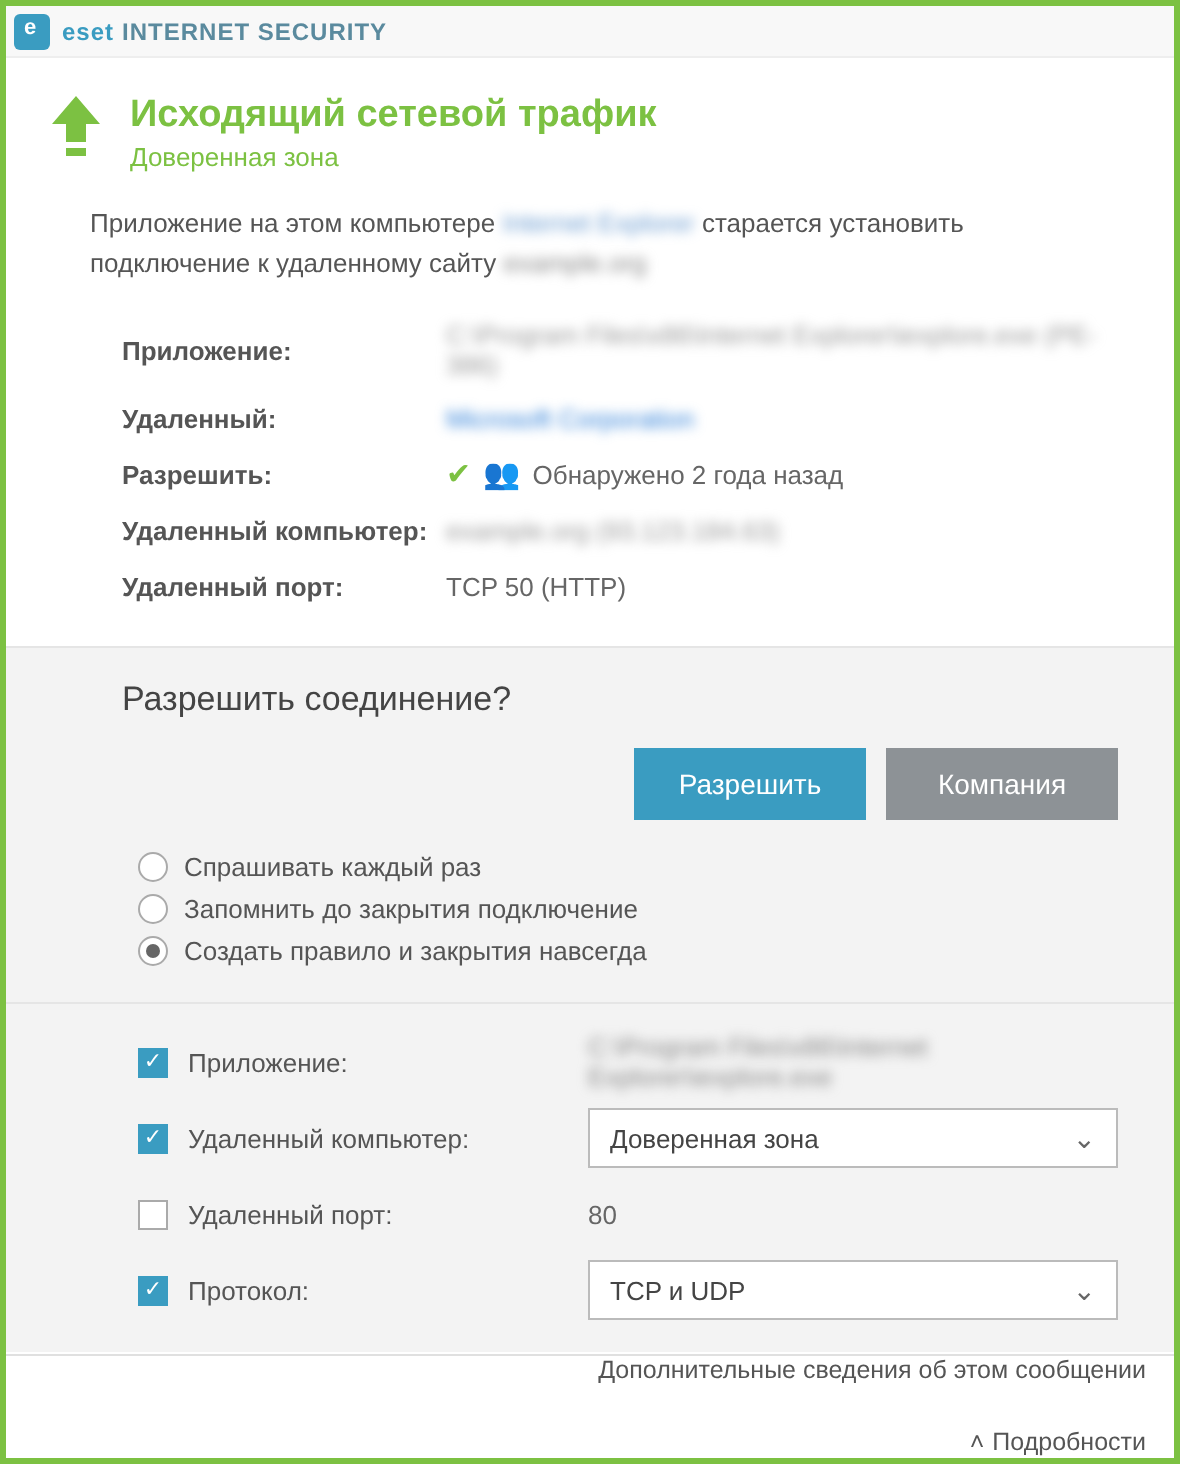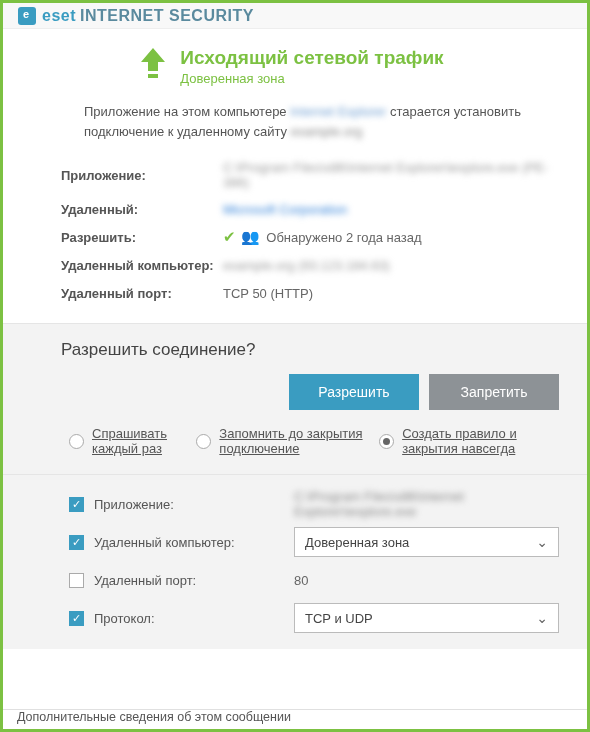--- a/index.html
+++ b/index.html
@@ -1,59 +1,59 @@
 <!DOCTYPE html>
 <html><head>
 <meta charset="utf-8">
 <style>
   * { box-sizing: border-box; margin: 0; padding: 0; }
   html, body { width: 590px; height: 732px; font-family: "Segoe UI", Arial, sans-serif; font-size: 13px; color: #555; }
   .window { width: 590px; height: 732px; border: 3px solid #7cc142; background: #fff; display: flex; flex-direction: column; }
-  .titlebar { height: 26px; background: #f8f8f8; display: flex; align-items: center; padding: 0 15px; color: #5a8a9e; font-size: 16px; font-weight: 600; letter-spacing: 0.5px; border-bottom: 1px solid #eee; }
+  .titlebar { height: 26px; background: #f8f8f8; display: flex; align-items: center; padding: 0 4px; color: #5a8a9e; font-size: 12px; font-weight: 600; letter-spacing: 0.5px; border-bottom: 1px solid #eee; }
   .titlebar .logo { width: 18px; height: 18px; border-radius: 3px; background: #3a9cc1; margin-right: 6px; position: relative; }
   .titlebar .logo::after { content:"e"; color:#fff; font-weight:bold; font-size:11px; position:absolute; left:5px; top:1px; }
   .titlebar .brand { color:#3a9cc1; font-weight:700; margin-right:4px; }
   .content { flex: 1; overflow: hidden; display:flex; flex-direction:column; }
-  .header { display:flex; padding: 18px 28px 6px 22px; gap:14px;justify-content:center; }
+  .header { display:flex; padding: 18px 28px 6px 22px; gap:14px; }
   .arrow-up { width:26px; height:34px; position:relative; }
   .arrow-up svg { display:block; }
   .header-text h1 { color:#7cc142; font-size:19px; font-weight:600; }
   .header-text .sub { color:#7cc142; font-size:13px; margin-top:2px; }
-  .desc { padding: 10px 28px 14px 81px; color:#555; line-height:1.5; }
+  .desc { padding: 10px 28px 14px 42px; color:#555; line-height:1.5; }
   .blur { display:inline-block; filter: blur(3px); color:#888; }
   .blur-mini { display:inline-block; filter: blur(3px); color:#6a9bd0; }
   .info-table { padding: 0 28px 10px 58px; }
   .info-row { display:flex; padding: 5px 0; align-items:center; min-height:28px; }
   .info-label { width: 162px; color:#555; font-weight:600; }
   .info-val { flex:1; color:#666; display:flex; align-items:center; gap:6px; }
   .info-val .blur { color:#999; }
   .chk-ico { color:#7cc142; font-size:15px; }
   .ppl-ico { color:#5b7f9c; font-size:15px; }
   .blue-blur { filter: blur(3px); color:#2e7fd8; }
   .sep { height:1px; background:#e5e5e5; margin: 6px 0 0 0; }
   .question-section { background:#f3f3f3; padding: 16px 28px 18px 58px; }
   .question-section h2 { font-size:17px; color:#444; font-weight:400; margin-bottom:14px; }
   .btn-row { display:flex; justify-content:flex-end; gap:10px; margin-bottom:16px; }
-  .btn { width:130px; height:36px; border:none; color:#fff; font-size:14px; cursor:pointer; font-family:inherit; }
+  .btn { width:116px; height:36px; border:none; color:#fff; font-size:14px; cursor:pointer; font-family:inherit; }
   .btn-allow { background:#3a9cc1; }
   .btn-deny { background:#8d9296; }
-  .radio-group { display:flex; flex-direction:row; gap:6px; padding-left:8px;text-decoration:underline; }
+  .radio-group { display:flex; flex-direction:column; gap:6px; padding-left:8px; }
   .radio-item { display:flex; align-items:center; gap:8px; color:#555; cursor:pointer; }
   .radio { width:15px; height:15px; border:1px solid #aaa; border-radius:50%; display:flex; align-items:center; justify-content:center; background:#fff; flex-shrink:0; }
   .radio.checked::after { content:""; width:7px; height:7px; background:#666; border-radius:50%; }
   .rule-section { background:#f3f3f3; padding: 10px 28px 12px 66px; border-top:1px solid #e5e5e5; }
   .rule-row { display:flex; align-items:center; min-height:38px; gap:10px; }
   .chkbox { width:15px; height:15px; border:1px solid #aaa; background:#fff; display:flex; align-items:center; justify-content:center; flex-shrink:0; cursor:pointer; }
   .chkbox.checked { background:#3a9cc1; border-color:#3a9cc1; }
   .chkbox.checked::after { content:"✓"; color:#fff; font-size:11px; line-height:1; }
   .rule-label { width:190px; color:#555; }
   .rule-val { flex:1; color:#666; }
   .select { flex:1; height:30px; border:1px solid #bbb; background:#fff; display:flex; align-items:center; padding:0 10px; justify-content:space-between; cursor:pointer; color:#444; }
   .select .chev { font-size:14px; color:#666; }
-  .footer { height:20px; border-top:1px solid #e0e0e0; background:#fff; display:flex; align-items:flex-start; padding:0 14px; gap:22px; color:#555; font-size:12.5px; }
+  .footer { height:52px; border-top:1px solid #e0e0e0; background:#fff; display:flex; align-items:flex-end; padding:0 14px; gap:22px; color:#555; font-size:12.5px;flex-direction:column; }
   .footer .link { cursor:pointer; }
   .footer .caret { display:inline-block; margin-right:4px; }
 </style>
 </head>
 <body>
 
 <div class="window">
   <div class="titlebar">
     <span class="logo"></span>
     <span class="brand">eset</span>
@@ -114,21 +114,21 @@
         <div class="info-val">TCP 50 (HTTP)</div>
       </div>
     </div>
 
     <div class="sep"></div>
 
     <div class="question-section">
       <h2>Разрешить соединение?</h2>
       <div class="btn-row">
         <button class="btn btn-allow">Разрешить</button>
-        <button class="btn btn-deny">Запретить</button>
+        <button class="btn btn-deny">Компания</button>
       </div>
       <div class="radio-group">
         <div class="radio-item">
           <span class="radio"></span>
           <span>Спрашивать каждый раз</span>
         </div>
         <div class="radio-item">
           <span class="radio"></span>
           <span>Запомнить до закрытия подключение</span>
         </div>
@@ -166,14 +166,17 @@
           <span class="chev">⌄</span>
         </div>
       </div>
 
     </div>
 
   </div>
 
   <div class="footer">
     <span class="link">Дополнительные сведения об этом сообщении</span>
+    <span class="link">
+      <span class="caret">˄</span><span>Подробности</span>
+    </span>
   </div>
 </div>
 
 </body></html>

